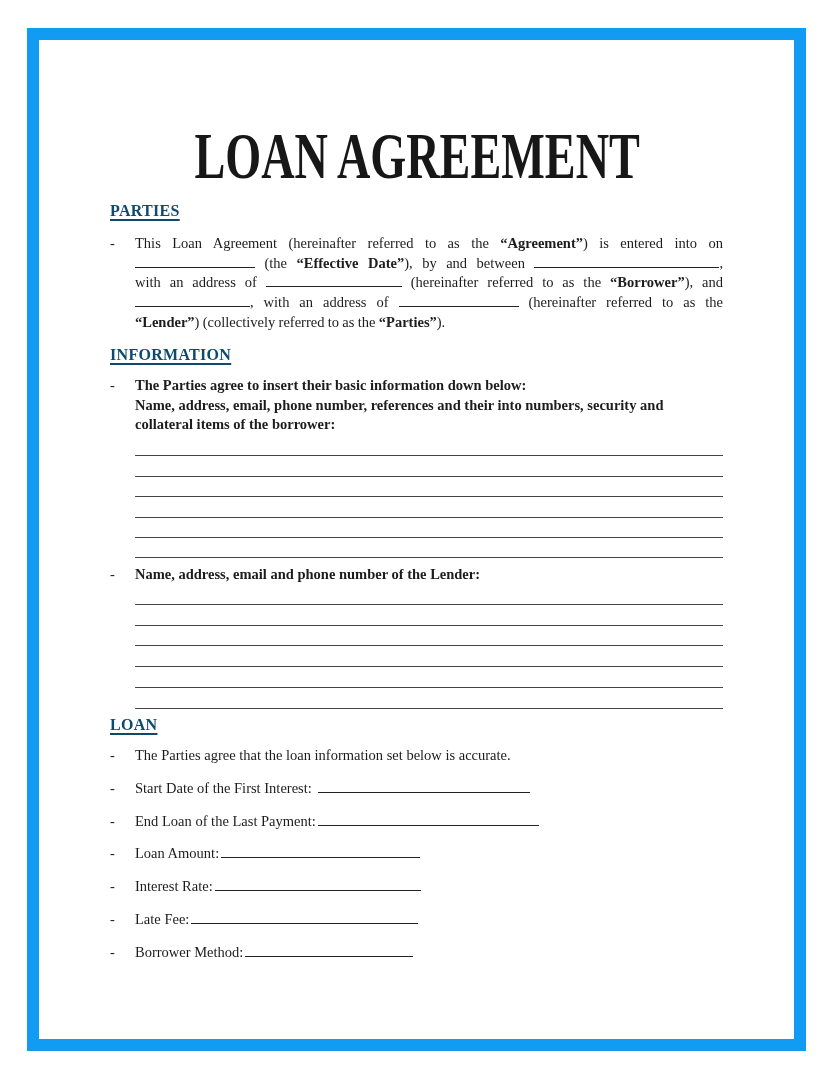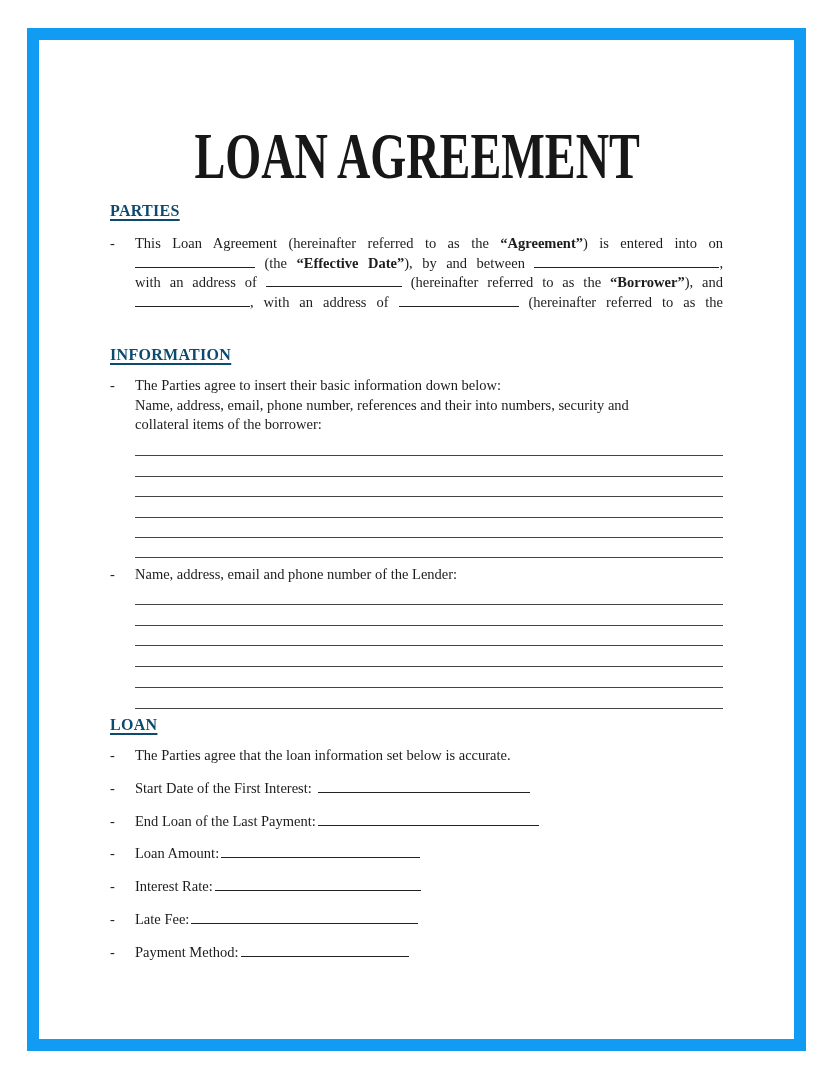--- a/index.html
+++ b/index.html
@@ -53,21 +53,21 @@
     width: 613px;
     display: flex;
     align-items: flex-start;
     font-size: 14.5px;
     line-height: 19.7px;
   }
   .dash {
     flex: 0 0 25px;
     width: 25px;
   }
-  .btext { flex: 1 1 auto; min-width: 0; }
+  .btext { flex: 1 1 auto; min-width: 0; font-weight: bold; }
   .ptext { flex: 1 1 auto; min-width: 0; word-spacing: -0.3px; }
   .jline {
     height: 19.7px;
     text-align: justify;
     text-align-last: justify;
     white-space: nowrap;
   }
   .jline.jlast { text-align-last: left; }
   .b { font-weight: bold; }
   .blank {
@@ -122,20 +122,21 @@
 
 <div class="heading" style="top:201px">PARTIES</div>
 
 <div class="bullet-block" style="top:234px">
   <div class="dash">-</div>
   <div class="ptext">
     <div class="jline"><span>This Loan Agreement (hereinafter referred to as the </span><span class="b">“Agreement”</span><span>) is entered into on</span></div>
     <div class="jline"><span class="blank bw1"></span><span> (the </span><span class="b">“Effective Date”</span><span>), by and between </span><span class="blank bw2"></span><span>,</span></div>
     <div class="jline"><span>with an address of </span><span class="blank bw3"></span><span> (hereinafter referred to as the </span><span class="b">“Borrower”</span><span>), and</span></div>
     <div class="jline"><span class="blank bw4"></span><span>, with an address of </span><span class="blank bw5"></span><span> (hereinafter referred to as the</span></div>
+    <div class="jline jlast"><span class="b">“Lender”</span><span>) (collectively referred to as the </span><span class="b">“Parties”</span><span>).</span></div>
   </div>
 </div>
 
 <div class="heading" style="top:345px">INFORMATION</div>
 
 <div class="bullet-block" style="top:376px">
   <div class="dash">-</div>
   <div class="btext">
     <div>The Parties agree to insert their basic information down below:</div>
     <div>Name, address, email, phone number, references and their into numbers, security and</div>
@@ -193,16 +194,16 @@
     <span>Interest Rate:</span>
     <span class="fblank" style="width:206px"></span>
   </div>
   <div class="lrow">
     <span class="dash">-</span>
     <span>Late Fee:</span>
     <span class="fblank" style="width:227px"></span>
   </div>
   <div class="lrow">
     <span class="dash">-</span>
-    <span>Payment Method:</span>
+    <span>Borrower Method:</span>
     <span class="fblank" style="width:168px"></span>
   </div>
 </div>
 
 </body></html>

